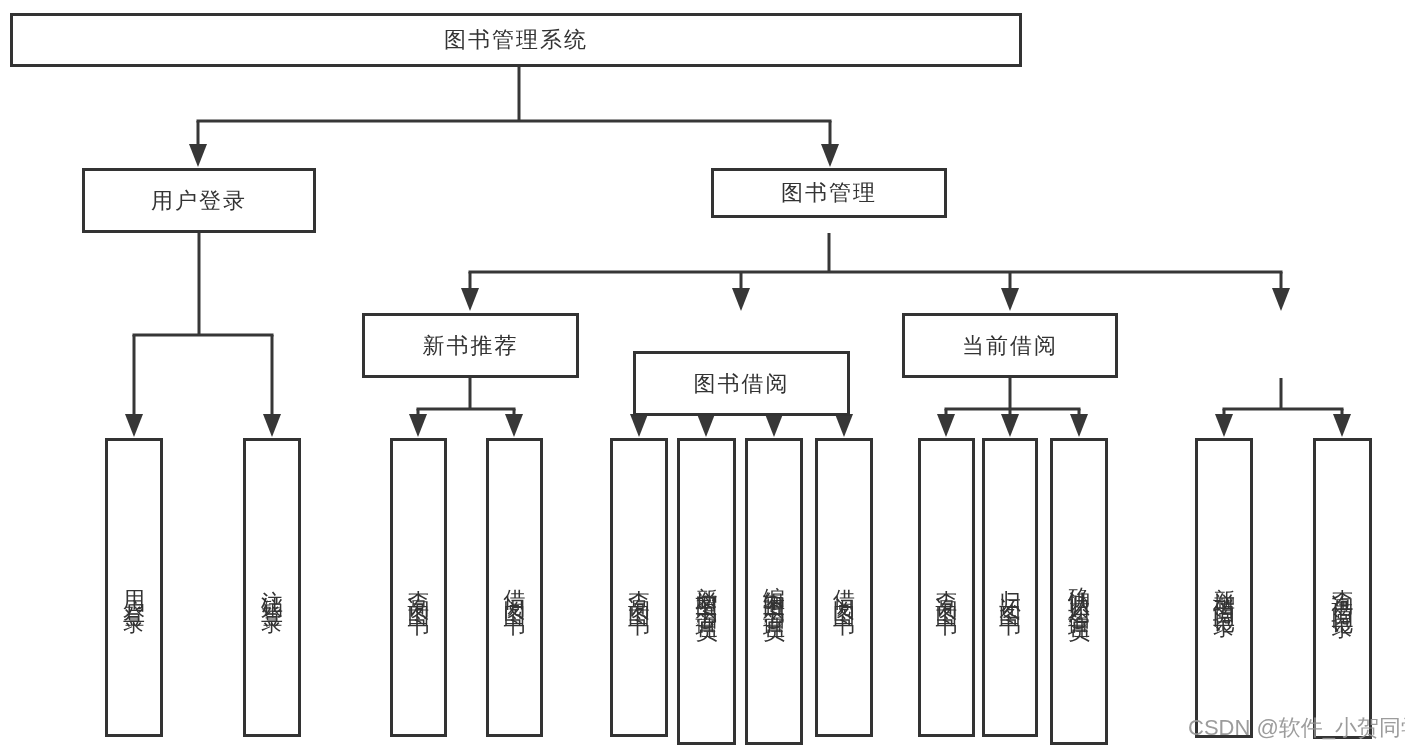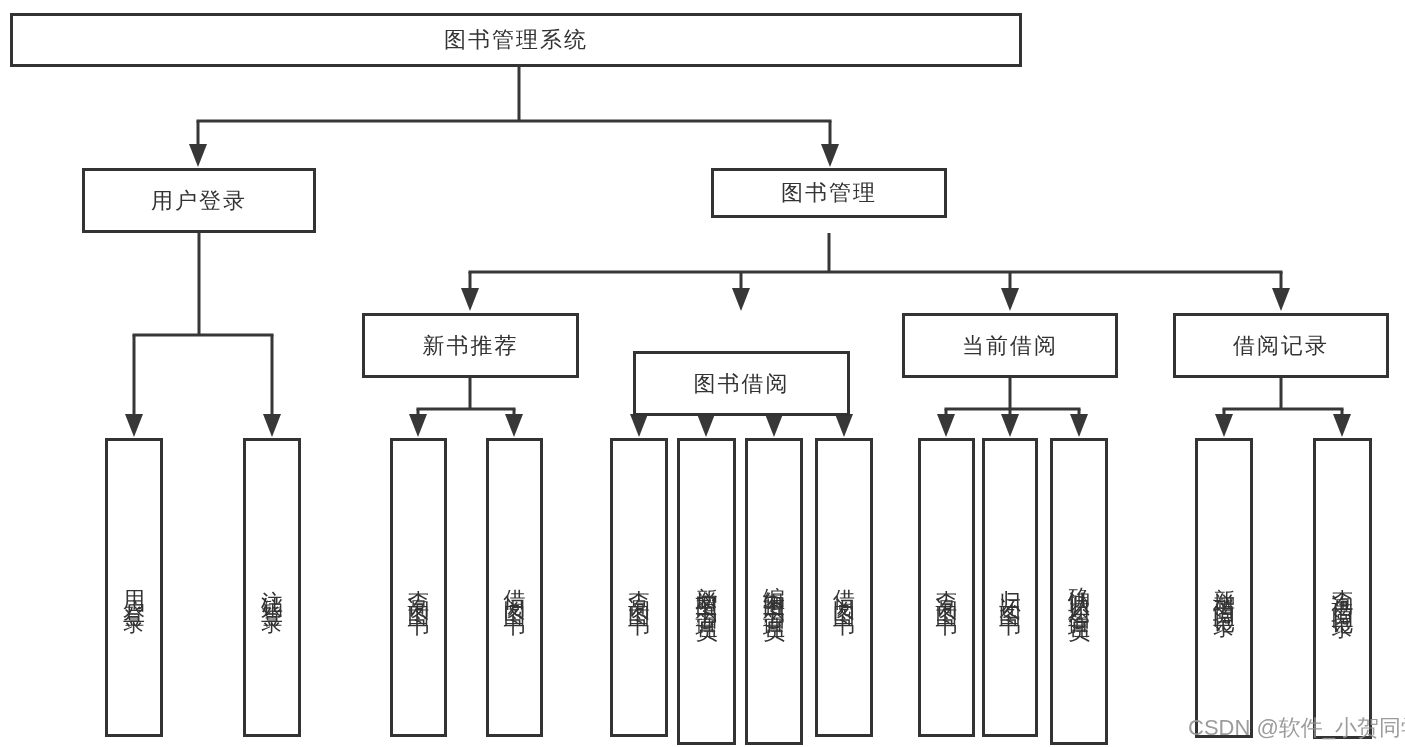--- a/index.html
+++ b/index.html
@@ -121,21 +121,20 @@
   </svg>
 
   <div class="box" style="left:10px; top:13px; width:1012px; height:54px;">图书管理系统</div>
 
   <div class="box" style="left:82px; top:168px; width:234px; height:65px;">用户登录</div>
   <div class="box" style="left:711px; top:168px; width:236px; height:50px;">图书管理</div>
 
   <div class="box" style="left:362px; top:313px; width:217px; height:65px;">新书推荐</div>
   <div class="box" style="left:633px; top:313px; width:217px; height:65px;margin-top:38px;">图书借阅</div>
   <div class="box" style="left:902px; top:313px; width:216px; height:65px;">当前借阅</div>
-  <div class="box" style="left:1173px; top:313px; width:216px; height:65px;">借阅记录</div>
 
   <div class="box leaf" style="left:105px; top:438px; width:58px; height:299px;">用户登录</div>
   <div class="box leaf" style="left:243px; top:438px; width:58px; height:299px;">注销登录</div>
 
   <div class="box leaf" style="left:390px; top:438px; width:57px; height:299px;">查询图书</div>
   <div class="box leaf" style="left:486px; top:438px; width:57px; height:299px;">借阅图书</div>
 
   <div class="box leaf" style="left:610px; top:438px; width:58px; height:299px;">查询图书</div>
   <div class="box leaf" style="left:677px; top:438px; width:59px; height:307px; letter-spacing:5px;">新增图书（管理员）</div>
   <div class="box leaf" style="left:745px; top:438px; width:58px; height:307px; letter-spacing:5px;">编辑图书（管理员）</div>

